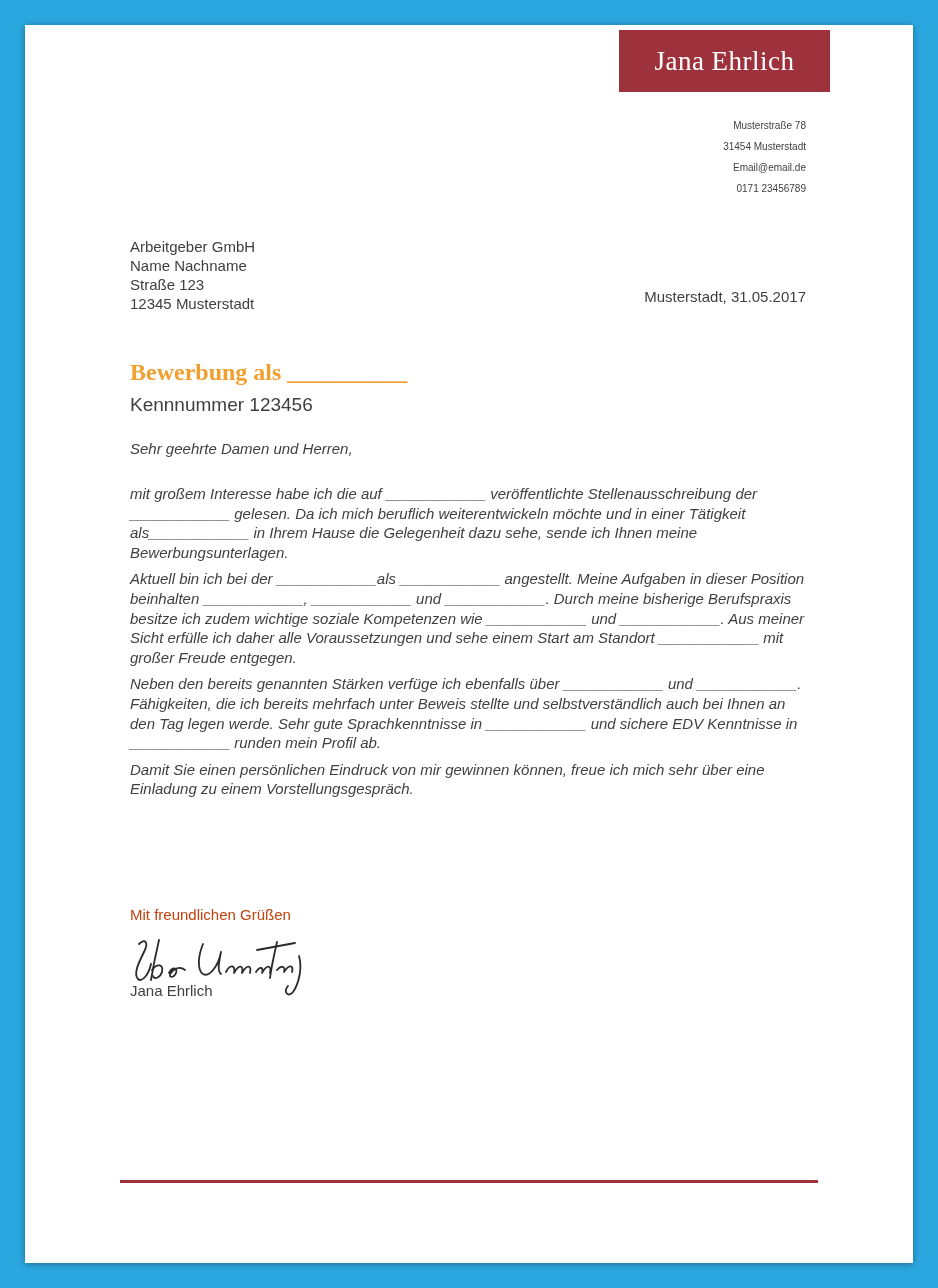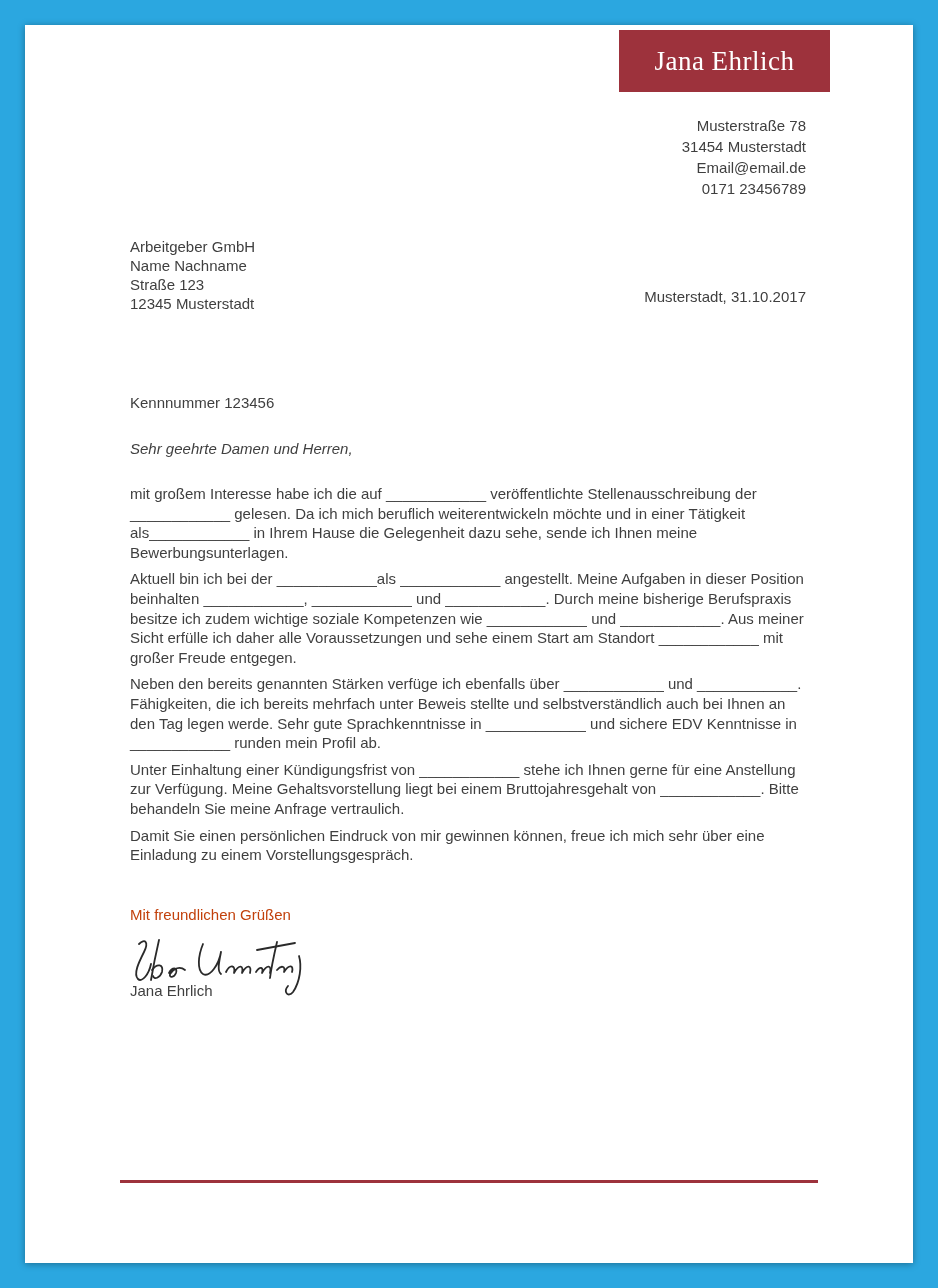--- a/index.html
+++ b/index.html
@@ -20,47 +20,47 @@
     width: 211px; height: 62px;
     background: var(--accent, #9d323c);
     display: flex; align-items: center; justify-content: center;
   }
   .name-box .name {
     font-family: "Liberation Serif", serif;
     color: #ffffff; font-size: 27px; letter-spacing: 0.5px;
   }
   .sender {
     position: absolute; top: 90px; right: 107px;
-    text-align: right; font-size: 15px; line-height: 21px; color: #3f3f3f;
+    text-align: right; font-size: 10px; line-height: 21px; color: #3f3f3f;
   }
   .recipient {
     position: absolute; top: 180px; left: 105px;
     font-size: 15px; line-height: 19px; color: #3f3f3f; margin-top: 32px;
   }
   .date {
     position: absolute; top: 263px; right: 107px;
     font-size: 15px; color: #3f3f3f;
   }
   .title {
     position: absolute; top: 334px; left: 105px;
     font-family: "Liberation Serif", serif; font-weight: bold;
     font-size: 24px; color: var(--title, #efa02f);
     white-space: nowrap;
   }
   .ref {
     position: absolute; top: 369px; left: 105px;
-    font-size: 15px; color: #3f3f3f;
+    font-size: 19px; color: #3f3f3f;
   }
   .salutation {
     position: absolute; top: 415px; left: 105px;
     font-size: 15px; color: #3f3f3f; font-style: italic;
   }
   .body-text {
     position: absolute; top: 459px; left: 105px; right: 107px;
-    font-size: 15px; line-height: 19.6px; color: #3f3f3f;
+    font-size: 15px; line-height: 19.6px; color: #3f3f3f; font-style: italic;
   }
   .body-text p { margin: 0 0 7px 0; }
   .closing {
     position: absolute; top: 881px; left: 105px;
     font-size: 15px; color: #c2410c;
   }
   .signature {
     position: absolute; top: 903px; left: 100px;
     width: 190px; height: 78px;
   }
@@ -93,32 +93,35 @@
     <div>0171 23456789</div>
   </div>
 
   <div class="recipient">
     <div>Arbeitgeber GmbH</div>
     <div>Name Nachname</div>
     <div>Straße 123</div>
     <div>12345 Musterstadt</div>
   </div>
 
-  <div class="date">Musterstadt, 31.10.2017</div>
+  <div class="date">Musterstadt, 31.05.2017</div>
 
+  <div class="title">
+    <span>Bewerbung als</span>
+    <span>__________</span>
+  </div>
 
   <div class="ref">Kennnummer 123456</div>
 
   <div class="salutation">Sehr geehrte Damen und Herren,</div>
 
   <div class="body-text">
     <p>mit großem Interesse habe ich die auf ____________ veröffentlichte Stellenausschreibung der ____________ gelesen. Da ich mich beruflich weiterentwickeln möchte und in einer Tätigkeit als____________ in Ihrem Hause die Gelegenheit dazu sehe, sende ich Ihnen meine Bewerbungsunterlagen.</p>
     <p>Aktuell bin ich bei der ____________als ____________ angestellt. Meine Aufgaben in dieser Position beinhalten ____________, ____________ und ____________. Durch meine bisherige Berufspraxis besitze ich zudem wichtige soziale Kompetenzen wie ____________ und ____________. Aus meiner Sicht erfülle ich daher alle Voraussetzungen und sehe einem Start am Standort ____________ mit großer Freude entgegen.</p>
     <p>Neben den bereits genannten Stärken verfüge ich ebenfalls über ____________ und ____________. Fähigkeiten, die ich bereits mehrfach unter Beweis stellte und selbstverständlich auch bei Ihnen an den Tag legen werde. Sehr gute Sprachkenntnisse in ____________ und sichere EDV Kenntnisse in ____________ runden mein Profil ab.</p>
-    <p>Unter Einhaltung einer Kündigungsfrist von ____________ stehe ich Ihnen gerne für eine Anstellung zur Verfügung. Meine Gehaltsvorstellung liegt bei einem Bruttojahresgehalt von ____________. Bitte behandeln Sie meine Anfrage vertraulich.</p>
     <p>Damit Sie einen persönlichen Eindruck von mir gewinnen können, freue ich mich sehr über eine Einladung zu einem Vorstellungsgespräch.</p>
   </div>
 
   <div class="closing">Mit freundlichen Grüßen</div>
 
   <div class="signature">
     <svg viewBox="0 0 190 78" width="190" height="78" xmlns="http://www.w3.org/2000/svg">
       <title>Ihre Unterschrift</title>
 
       <path d="M14 16 C20 10 24 14 19 24 C14 34 8 46 13 51 C17 55 24 46 26 36"></path>

